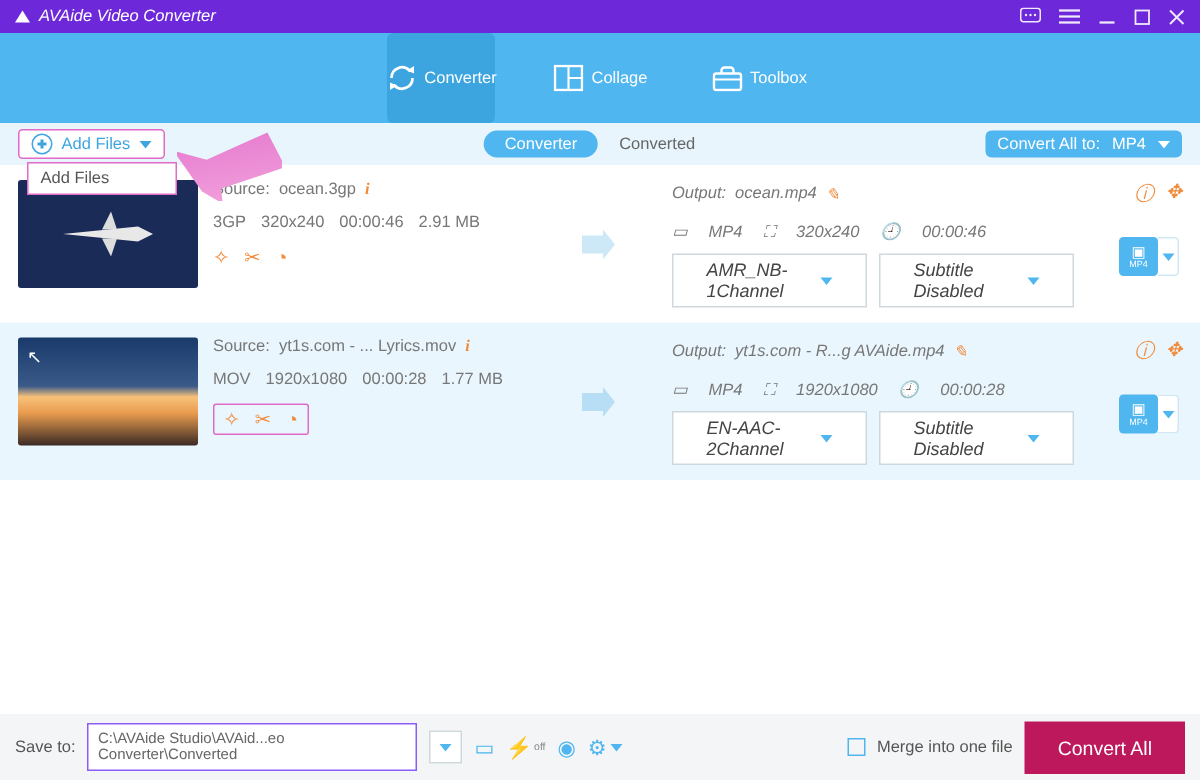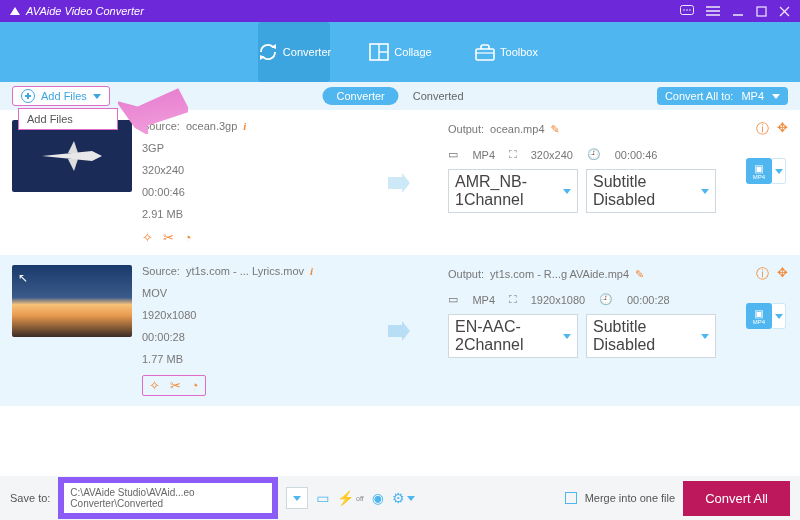--- a/index.html
+++ b/index.html
@@ -27,36 +27,36 @@
 .convertall-wrap{ background:#4FB6F0; padding:3px 8px; border-radius:4px; display:flex; align-items:center; gap:8px;justify-content:center;}
 .list { background:#fff; }
 .row { display:flex; padding:10px 12px; gap:10px; position:relative; }
 .row.sel { background:#EAF6FD; }
 .thumb { width:120px; height:72px; border-radius:2px; background:#1b2b58; position:relative; overflow:hidden;}
 .thumb.sunset{background:linear-gradient(#1a3a6b 0%,#3a5a8a 45%,#f7c27a 55%,#e99b4e 70%,#3a2a24 100%);}
 .thumb .cursor{position:absolute;left:6px;top:6px;color:#fff;font-size:12px;}
 .thumb .plane{position:absolute;left:50%;top:50%;transform:translate(-50%,-50%);}
 .col { flex:1; font-size:11px; color:#555; }
 .srcrow{display:flex;align-items:center;gap:6px;margin-bottom:10px;color:#777;}
-.meta{display:flex;gap:10px;color:#777;margin-bottom:10px;flex-direction:column;}
+.meta{display:flex;gap:10px;color:#777;margin-bottom:10px;}
 .icons3{display:flex;gap:10px;}
 .icons3.boxed{border:1px solid #E06BC8;padding:2px 6px;border-radius:2px;width:max-content;}
 .oic{color:#F08B3C;font-size:13px;}
 .arrow{position:absolute;left:384px;top:50%;transform:translateY(-50%);}
-.outcol{width:340px;font-size:11px;color:#555;}
+.outcol{width:340px;font-size:11px;color:#555;font-style:italic;}
 .outtop{display:flex;align-items:center;gap:6px;margin-bottom:10px;color:#777;}
 .outmeta{display:flex;gap:14px;align-items:center;color:#777;margin-bottom:8px;}
 .selects{display:flex;gap:8px;}
-.dd{border:1px solid #cfd8dc;background:#fff;padding:3px 6px;width:130px;display:flex;justify-content:space-between;align-items:center;font-size:16px;color:#444;}
+.dd{border:1px solid #cfd8dc;background:#fff;padding:3px 22px;width:130px;display:flex;justify-content:space-between;align-items:center;font-size:12px;color:#444;}
 .dd .caret{border-top-color:#4FB6F0;}
 .fmt-btn{position:absolute;right:14px;top:48px;display:flex;align-items:center;}
 .fmt-sq{width:26px;height:26px;background:#4FB6F0;border-radius:3px;color:#fff;display:flex;flex-direction:column;align-items:center;justify-content:center;font-size:6px;}
 .fmt-caret{width:14px;height:26px;display:flex;align-items:center;justify-content:center;border:1px solid #d0e8f5;border-left:none;border-radius:0 3px 3px 0;background:#fff;}
 .footer{position:absolute;left:0;right:0;bottom:0;height:44px;background:#F3F5F7;display:flex;align-items:center;padding:0 10px;font-size:11px;color:#555;gap:8px;}
-.path-in{flex:0 0 auto;border:6px solid #8b5cf6;background:#fff;padding:4px 6px;width:220px;color:#666;font-size:10px;}
+.path-in{flex:0 0 auto;border:1px solid #8b5cf6;background:#fff;padding:4px 6px;width:220px;color:#666;font-size:10px;}
 .foot-dd{border:1px solid #cfd8dc;background:#fff;width:22px;height:22px;display:flex;align-items:center;justify-content:center;}
 .footic{color:#4FB6F0;font-size:14px;display:inline-flex;align-items:center;gap:1px;}
 .spacer{flex:1;}
 .chk{width:12px;height:12px;border:1px solid #4FB6F0;}
 .convertbtn{background:#be185d;color:#fff;padding:10px 22px;font-size:13px;border:none;}
 .dropdown{position:absolute;left:18px;top:108px;width:100px;background:#fff;border:1px solid #E06BC8;z-index:10;font-size:11px;color:#555;}
 .dropdown div{padding:4px 8px;}
 .big-arrow{position:absolute;left:118px;top:78px;z-index:11;}
 .iinfo{color:#F08B3C;font-style:italic;font-family:Georgia,serif;font-weight:bold;}
 .pen{color:#F08B3C;}

